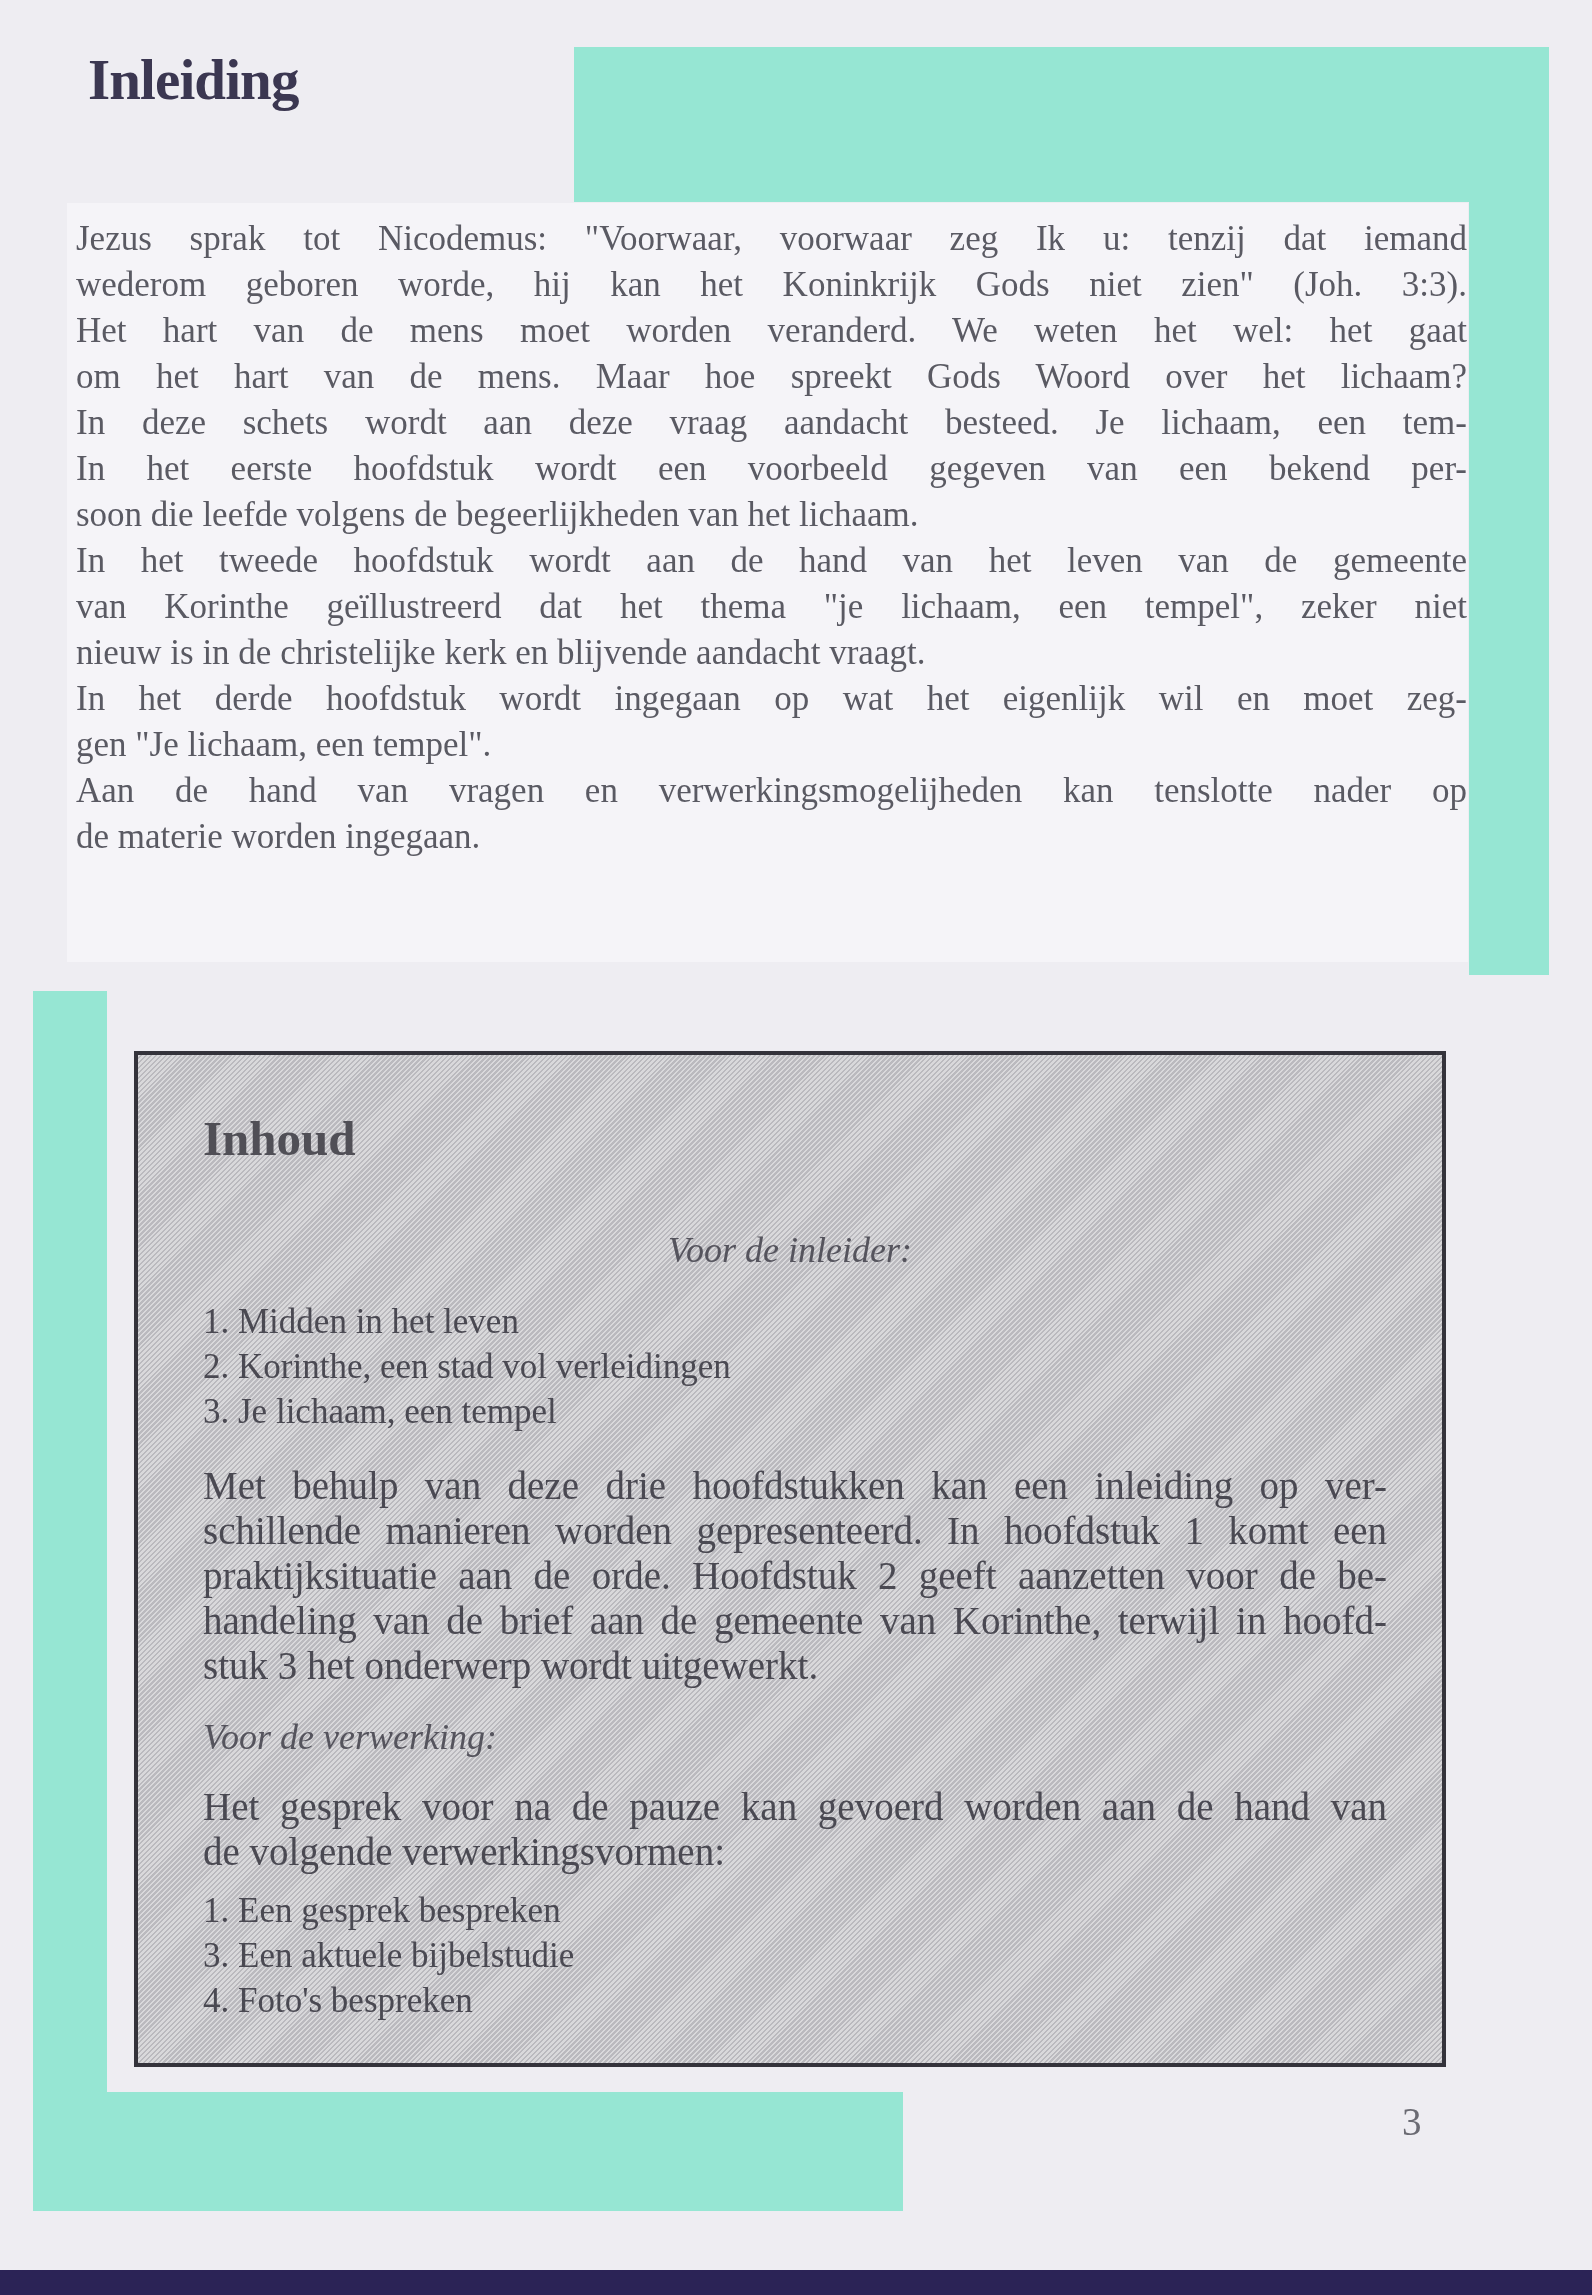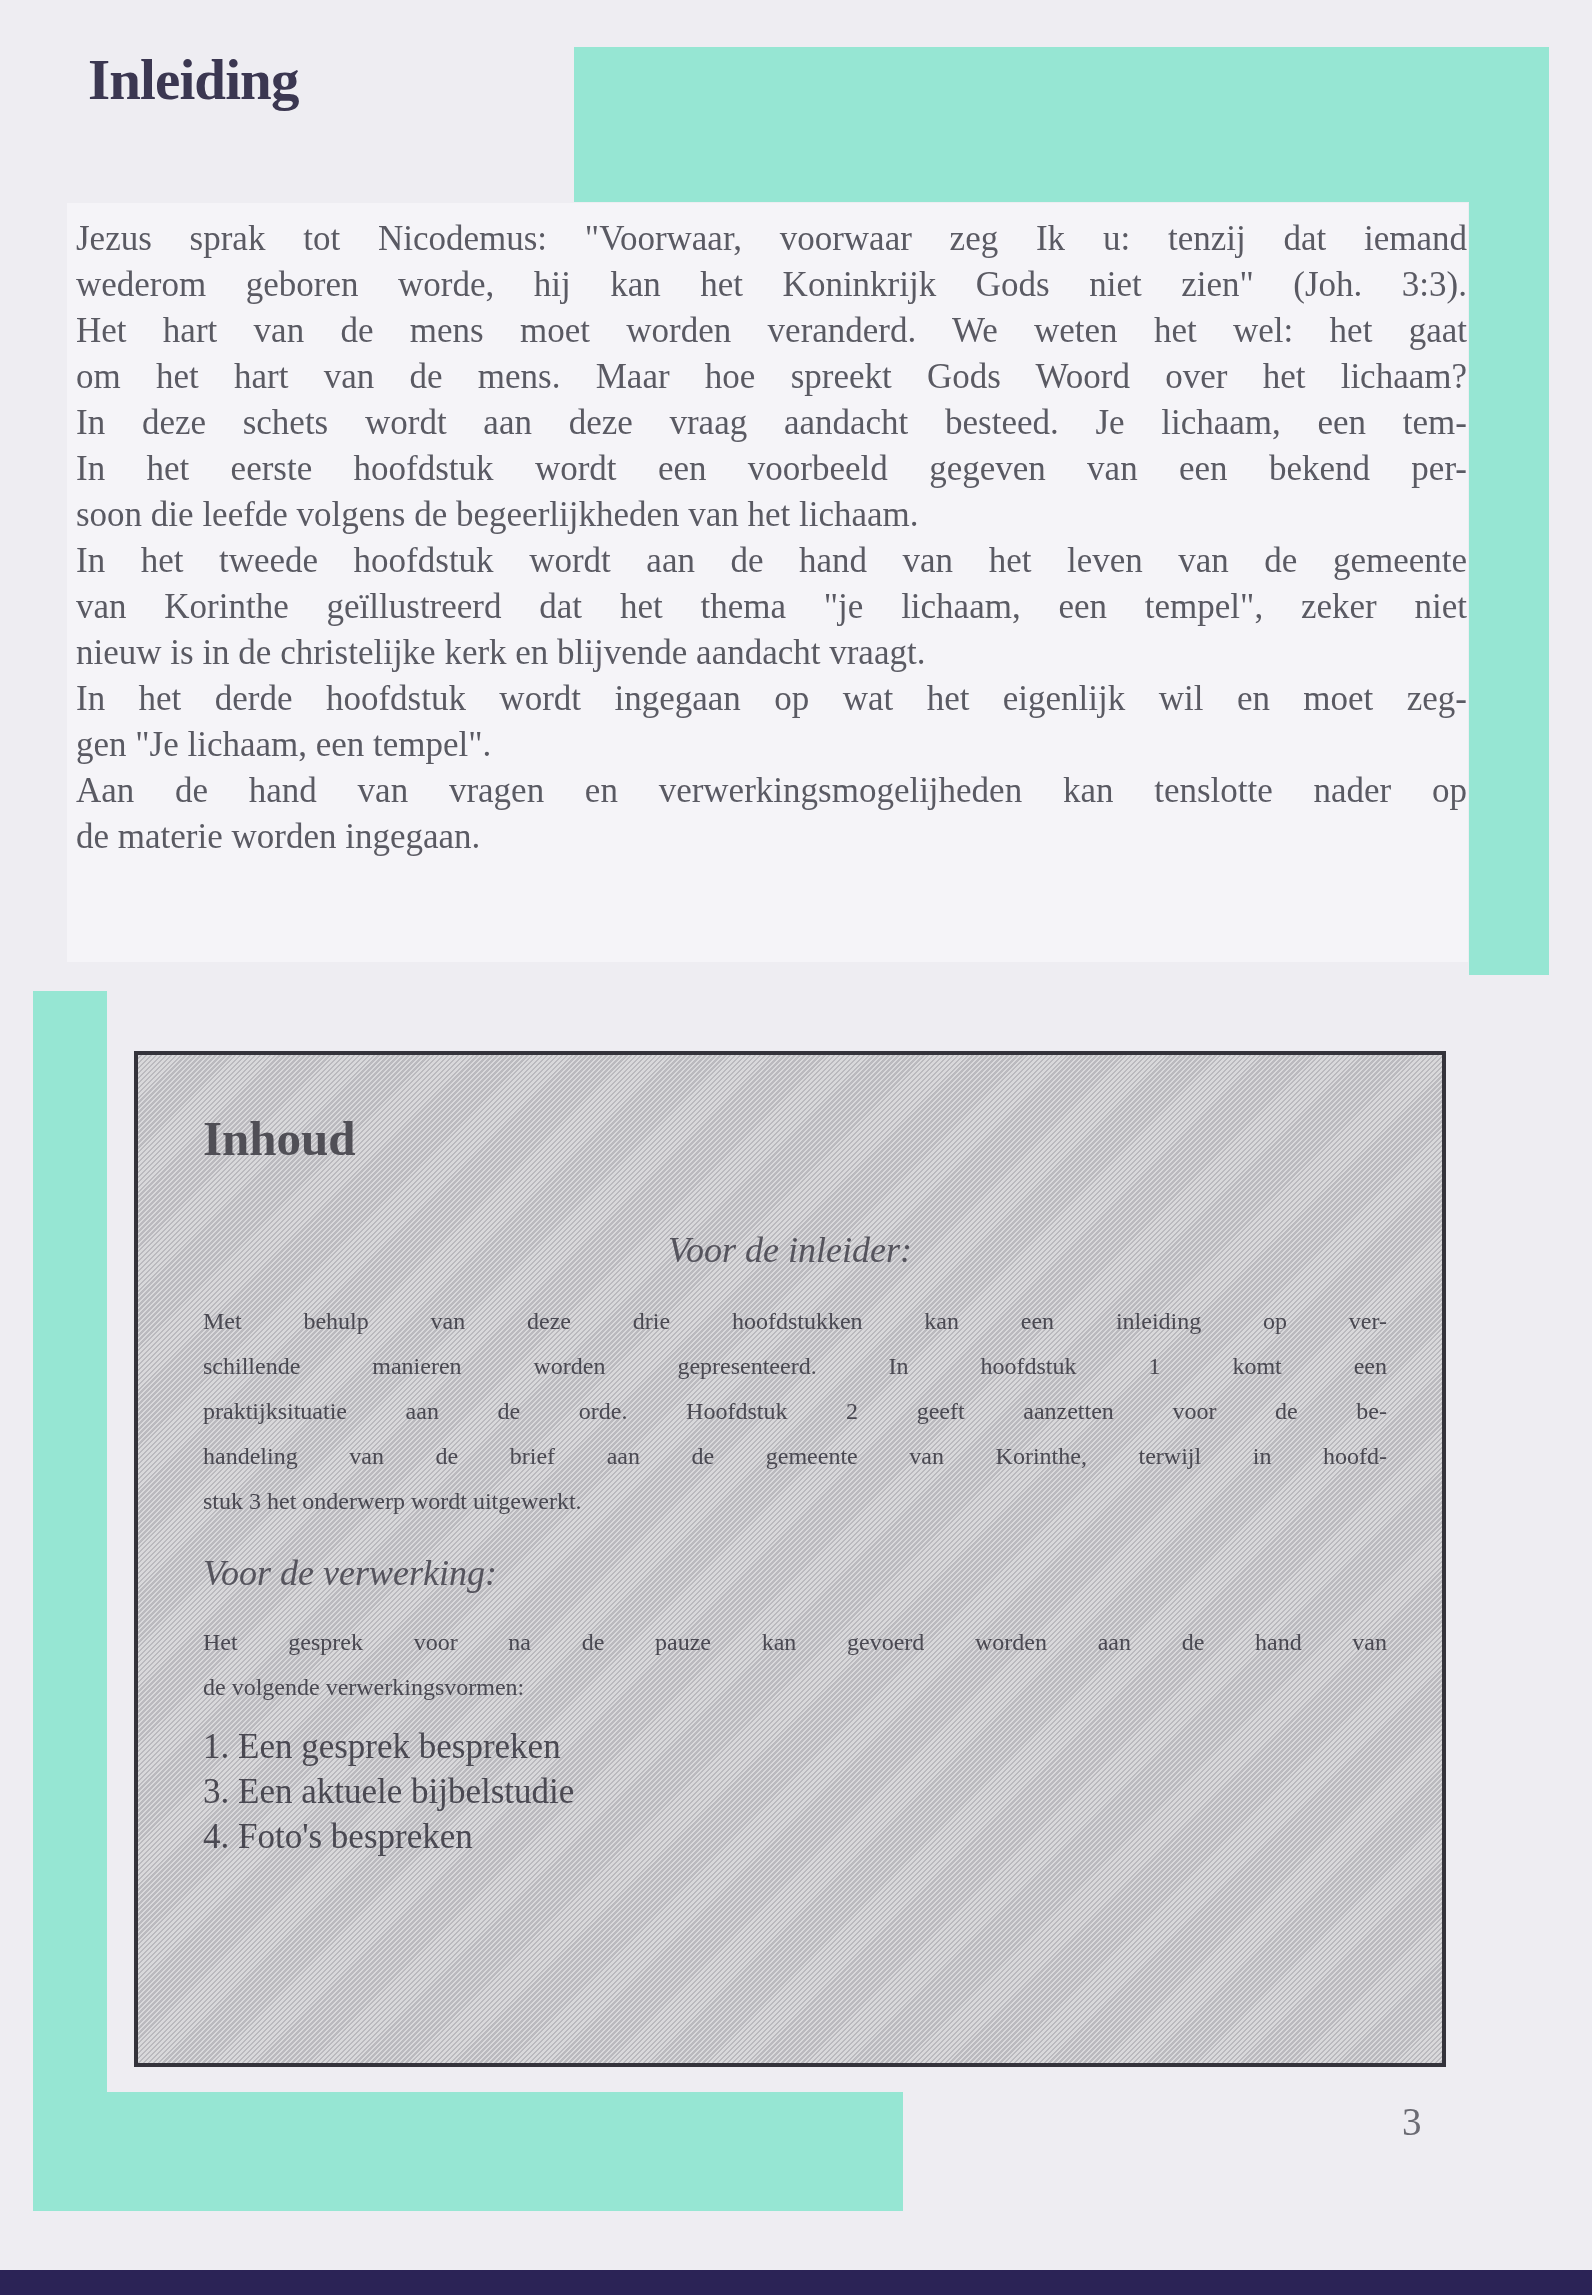--- a/index.html
+++ b/index.html
@@ -78,21 +78,21 @@
   }
   .label-1 { margin-bottom: 31px; text-align: center; }
   .label-2 { margin-bottom: 24px; }
   .list { margin-bottom: 17.3px; }
   .list-item {
     font-size: 35px;
     line-height: 45px;
   }
   .boxpara {
     width: 1184px;
-    font-size: 24px;
+    font-size: 39px;
     line-height: 45px;
     margin-top: 29px;
   }
   .boxpara-1 { margin-bottom: 31px; }
   .boxpara-2 { margin-bottom: 14px; }
   .pagenum {
     position: absolute;
     left: 1402px; top: 2099px;
     font-size: 39px;
     color: #6b6b73;
@@ -134,20 +134,26 @@
     </div>
 
   <div class="teal teal-left"></div>
   <div class="teal teal-bottom"></div>
 
   <div class="box">
     <h2 class="box-title">Inhoud</h2>
 
     <div class="section-label label-1">Voor de inleider:</div>
 
+    <div class="list">
+
+    <div class="list-item">1. Midden in het leven</div>
+        <div class="list-item">2. Korinthe, een stad vol verleidingen</div>
+        <div class="list-item">3. Je lichaam, een tempel</div>
+      </div>
 
     <div class="boxpara boxpara-1">
 
     <div class="line">Met behulp van deze drie hoofdstukken kan een inleiding op ver-</div>
         <div class="line">schillende manieren worden gepresenteerd. In hoofdstuk 1 komt een</div>
         <div class="line">praktijksituatie aan de orde. Hoofdstuk 2 geeft aanzetten voor de be-</div>
         <div class="line">handeling van de brief aan de gemeente van Korinthe, terwijl in hoofd-</div>
         <div class="line short">stuk 3 het onderwerp wordt uitgewerkt.</div>
       </div>
 

